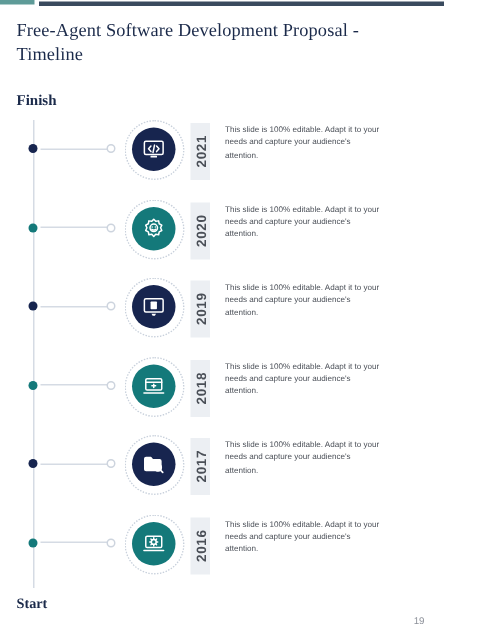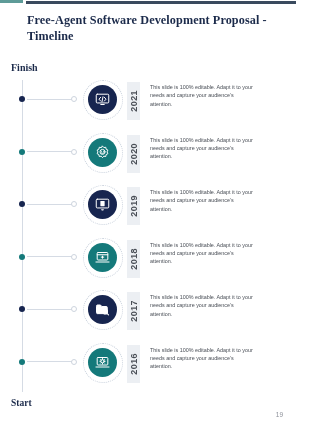--- a/index.html
+++ b/index.html
@@ -41,26 +41,25 @@
     background: #3a4a5e;
   }
 
   
   .title {
     position: absolute;
     top: 12px;
     left: 11px;
     width: 266px;
     font-family: "Liberation Serif", serif;
-    font-weight: bold;
+    font-weight: normal;
     font-size: 12.2px;
     line-height: 16px;
     color: #1b2a4a;
     letter-spacing: 0.1px;
-    margin-left: 16px;
   }
 
   
   .label-finish {
     position: absolute;
     top: 62px;
     left: 11px;
     font-family: "Liberation Serif", serif;
     font-weight: bold;
     font-size: 10px;

